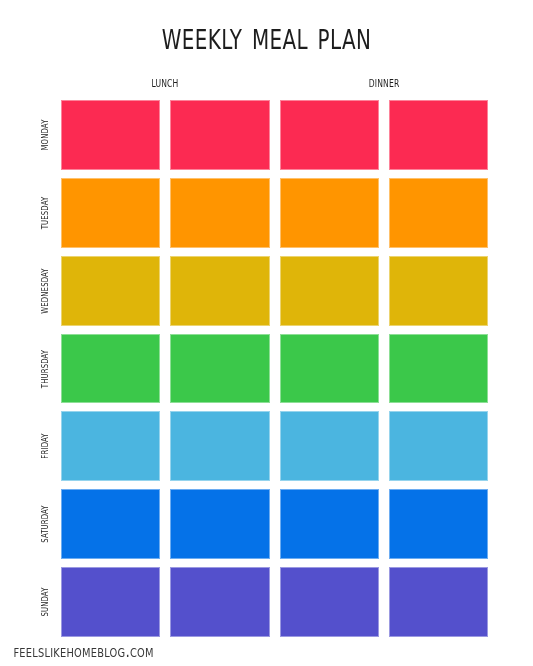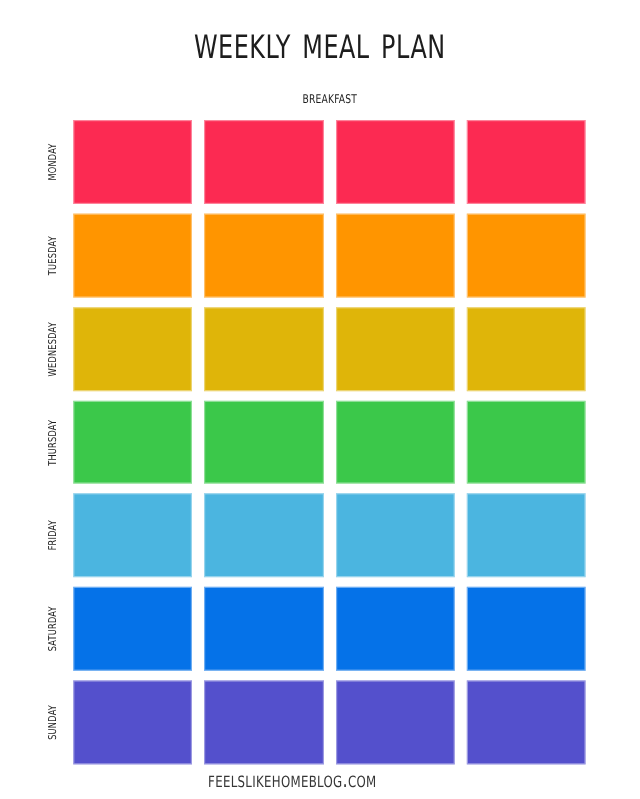--- a/index.html
+++ b/index.html
@@ -116,21 +116,20 @@
     letter-spacing: 0.2px;
     white-space: nowrap;
   }
 
   
   .footer {
     position: absolute;
     left: 0;
     top: 640px;
     width: 488px;
-    text-align: center;
     font-size: 18px;
     line-height: 22px;
     color: #363636;
     font-variant: small-caps;
     text-transform: lowercase;
     letter-spacing: 0.3px;
     white-space: nowrap;
   }
   .footer > span {
     display: inline-block;
@@ -138,21 +137,24 @@
     transform-origin: center center;
   }
 </style>
 </head>
 <body style="background-color: rgb(255, 255, 255);">
 
 <div class="title">Weekly Meal Plan</div>
 
 <div class="col-headers">
   <div class="col-header">
-    <span>Breakfast</span>
+    <span>Lunch</span>
+  </div>
+  <div class="col-header">
+    <span>Dinner</span>
   </div>
 </div>
 
 <div class="day-labels">
   <div class="day-label-slot">
     <div class="day-label">Monday</div>
   </div>
   <div class="day-label-slot">
     <div class="day-label">Tuesday</div>
   </div>

